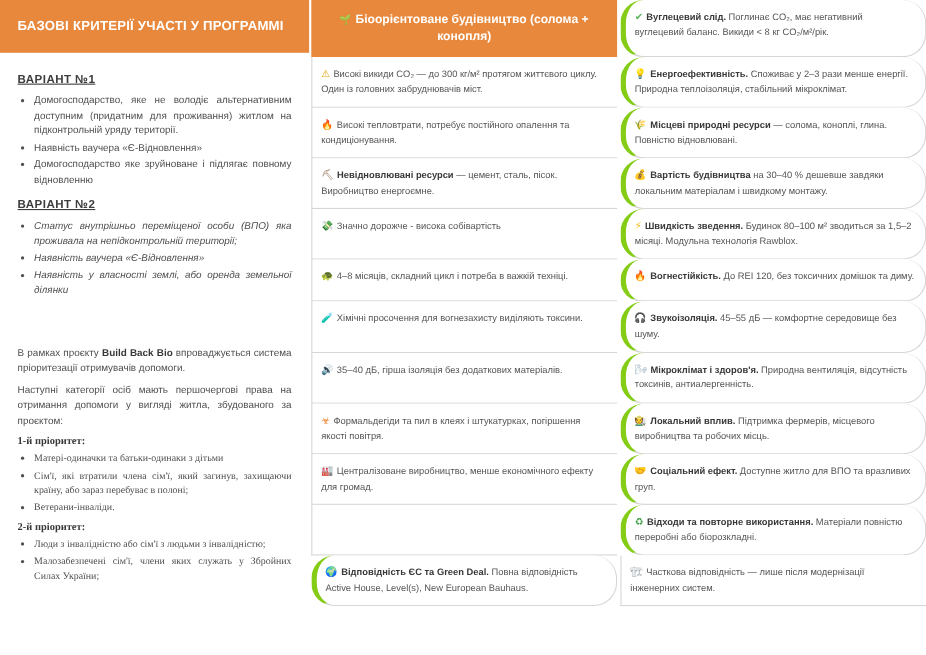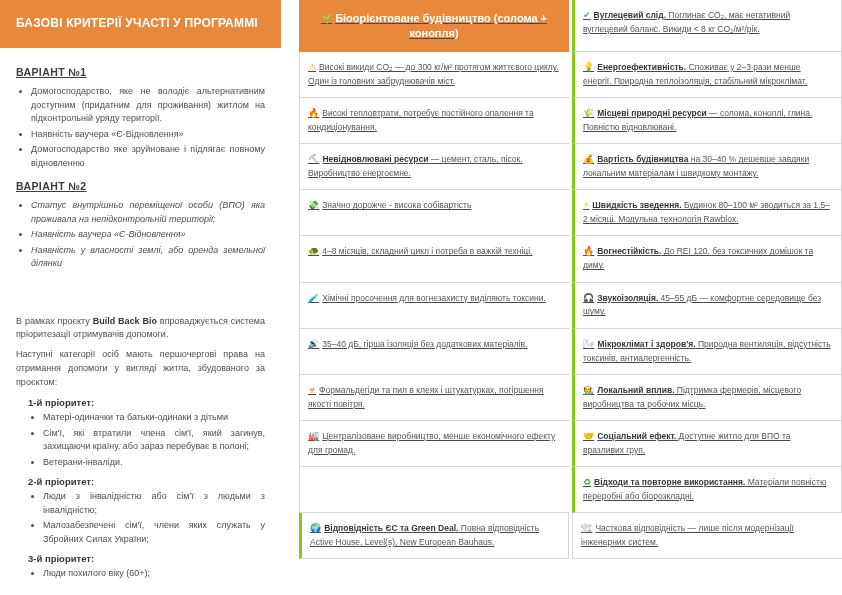--- a/index.html
+++ b/index.html
@@ -19,38 +19,38 @@
   .side-body{padding:10px 16px 20px 16px;}
   .variant-title{
     font-size:10.5px;font-weight:bold;color:#3d3d3d;letter-spacing:.4px;
     text-decoration:underline;margin:8px 0 7px 0;
   }
   ul.bullets{margin:0 0 10px 0;padding-left:15px;font-size:9px;line-height:1.5;
     text-align:justify;color:#4f4f4f;}
   ul.bullets li{margin-bottom:2px;}
   .intro{font-size:9px;line-height:1.55;text-align:justify;color:#4f4f4f;margin:10px 0 6px 0;}
   .intro b{color:#383838;}
-  .prio-block{margin:7px 0 0 12px;}
+  .prio-block{margin:7px 0 0 0;font-family:Liberation Serif, serif;}
   .prio-title{font-size:9.5px;font-weight:bold;color:#383838;margin:0 0 3px 0;}
   
   .comparison{
-    margin-left:18px;flex:1;display:grid;grid-template-columns:1fr 1fr;
-    column-gap:3px;align-content:start;text-decoration:underline;
+    margin-left:2px;flex:1;display:grid;grid-template-columns:1fr 1fr;
+    column-gap:3px;align-content:start;
   }
   .th{
     background:#E8883C;color:#fff;font-weight:bold;font-size:11px;line-height:1.35;
     text-align:center;display:flex;align-items:center;justify-content:center;
     padding:8px 18px;min-height:52px;box-sizing:border-box;
   }
   .cell{
     border-bottom:1px solid #d6d6d6;padding:9px 10px 9px 8px;font-size:8.5px;
     line-height:1.55;color:#555;box-sizing:border-box;min-height:38px;
     background:#fff;
   }
-  .cell.bio{border-left:3px solid #84cc16;border-right:1px solid #d6d6d6;}
+  .cell.bio{border-left:5px solid #84cc16;border-right:1px solid #d6d6d6;border-radius:21px;}
   .cell.trad{border-left:1px solid #d6d6d6;}
   .cell b{color:#383838;}
   .cell-icon{font-size:9px;margin-right:3px;}
 </style>
 </head>
 <body>
 
 <div class="sidebar">
 
   <div class="side-header">БАЗОВІ КРИТЕРІЇ УЧАСТІ У ПРОГРАММІ</div>
@@ -92,27 +92,20 @@
 
         <div class="prio-block">
           <div class="prio-title">2-й пріоритет:</div>
           <ul class="bullets" style="margin-bottom:4px;">
 
           <li>Люди з інвалідністю або сім'ї з людьми з інвалідністю;</li>
             <li>Малозабезпечені сім'ї, члени яких служать у Збройних Силах України;</li>
           </ul>
         </div>
 
-        <div class="prio-block">
-          <div class="prio-title">3-й пріоритет:</div>
-          <ul class="bullets" style="margin-bottom:4px;">
-
-          <li>Люди похилого віку (60+);</li>
-          </ul>
-        </div>
       </div>
 
   </div>
 </div>
 
 <div class="comparison">
   <div class="th">
     <span><span class="cell-icon" style="color:#5a9e48">🌱</span><span>Біоорієнтоване будівництво (солома + конопля)</span></span>
   </div>
 

